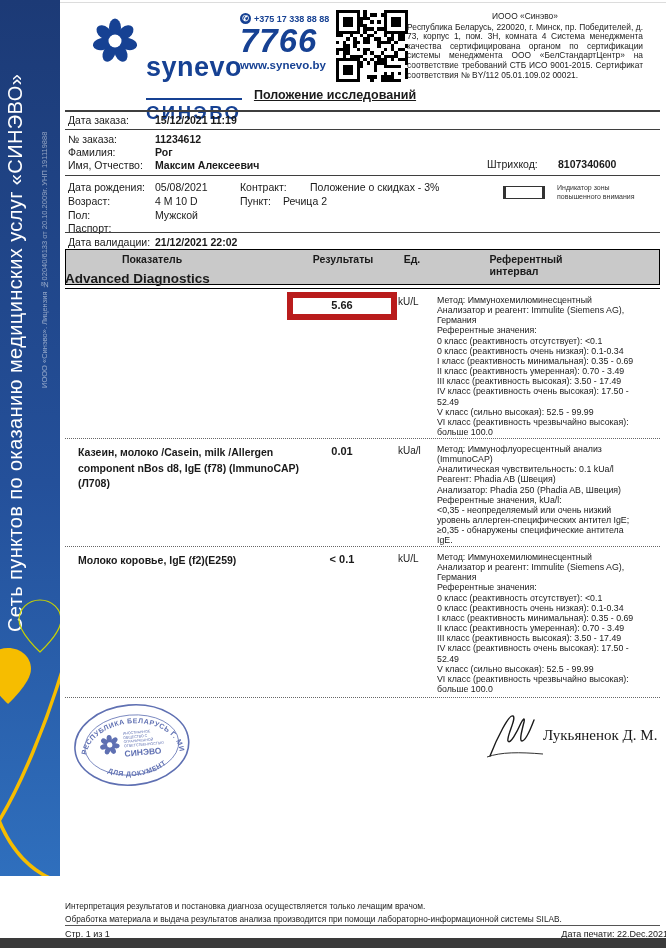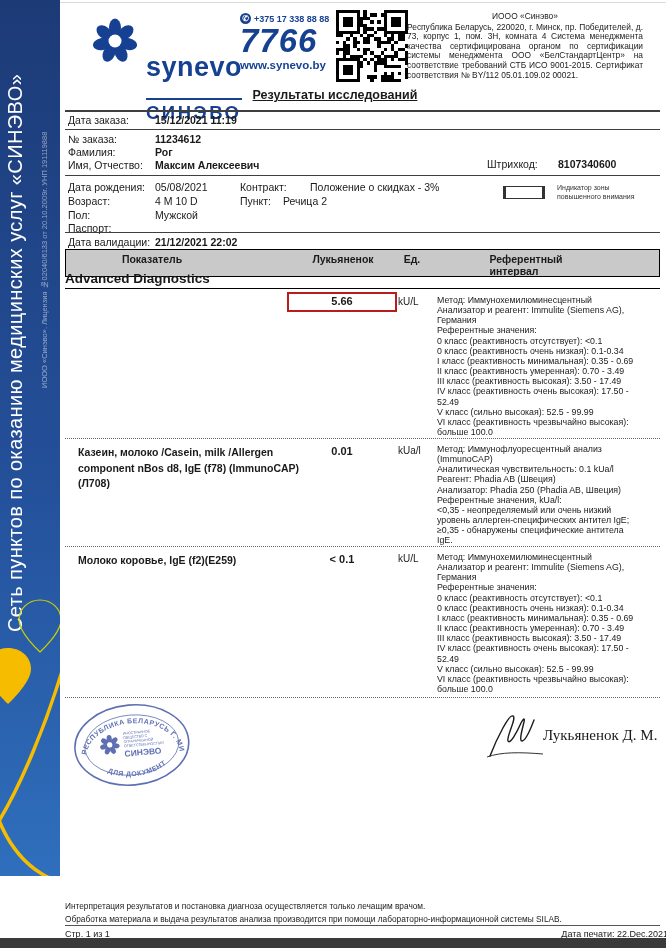--- a/index.html
+++ b/index.html
@@ -47,31 +47,31 @@
   .hline { position:absolute; left:0; width:595px; background:#3f3f3f; }
   .plbl { position:absolute; font-size:10.5px; }
   .pval { position:absolute; font-size:10.5px; }
   .bold { font-weight:bold; }
   .indicator-box { position:absolute; left:438px; top:186px; width:42px; height:13px;
                    border:1px solid #333; border-left-width:3px; border-right-width:3px; background:#fff; }
   .indicator-caption { position:absolute; left:492px; top:184px; font-size:7px; line-height:8.5px;
                        white-space:pre-line; color:#333; }
 
   
-  .thead { position:absolute; left:65px; top:249px; width:595px; height:28px;
+  .thead { position:absolute; left:65px; top:249px; width:595px; height:36px;
            background:#c9c9c9; border:1px solid #000; }
   .thead span { position:absolute; top:3px; transform:translateX(-50%); font-size:10.5px; font-weight:bold; }
   .section-title { position:absolute; left:65px; top:271px; font-size:13.5px; font-weight:bold; }
   .section-rule { position:absolute; left:65px; top:288px; width:595px; height:0; border-top:1.5px solid #000; }
 
   .rrow { position:absolute; left:65px; width:595px; border-bottom:1px dotted #666; }
   .rname { position:absolute; left:13px; top:6px; width:228px; font-size:10.5px; font-weight:bold; line-height:15.5px; }
   .rresult { position:absolute; left:222px; width:110px; text-align:center; font-size:11px; font-weight:bold; }
   .rresult.plain { top:6px; }
-  .rresult.boxed { top:2px; height:20px; line-height:15px; border:2px solid #b91c1c; background:#fff; }
+  .rresult.boxed { top:2px; height:28px; line-height:15px; border:6px solid #b91c1c; background:#fff; }
   .runit { position:absolute; left:333px; top:6px; font-size:10px; }
   .rref  { position:absolute; left:372px; top:5px; width:226px; font-size:8.8px; line-height:10.15px; white-space:pre-line; }
 
   
   .stamp { position:absolute; left:72px; top:702px; transform:rotate(-5deg); opacity:.88; }
   .doctor-role { position:absolute; left:205px; top:736px; font-size:11px; }
   .sig { position:absolute; left:485px; top:710px; }
   .doctor-name { position:absolute; left:543px; top:727px; font-size:15px; font-family:"Liberation Serif", serif; }
 
   
@@ -270,21 +270,21 @@
         <rect x="3.4285714285714284" y="51.42857142857143" width="17.142857142857142" height="17.142857142857142" fill="#fff"></rect>
         <rect x="6.857142857142857" y="54.857142857142854" width="10.285714285714285" height="10.285714285714285" fill="#000"></rect>
       </svg>
   </div>
 
   <div class="company-info">
     <div class="company-title">ИООО «Синэво»</div>
     <div>Республика Беларусь, 220020, г. Минск, пр. Победителей, д. 73, корпус 1, пом. 3Н, комната 4 Система менеджмента качества сертифицирована органом по сертификации системы менеджмента ООО «БелСтандартЦентр» на соответствие требований СТБ ИСО 9001-2015. Сертификат соответствия № BY/112 05.01.109.02 00021.</div>
   </div>
 
-  <div class="doc-title">Результаты исследований</div>
+  <div class="doc-title">Положение исследований</div>
 
   <div class="patient">
     <div class="hline" style="top:110px;height:2px"></div>
     <span class="plbl" style="left:3px;top:114px">Дата заказа:</span>
     <span class="pval bold" style="left:90px;top:114px">15/12/2021  11:19</span>
     <div class="hline" style="top:129px;height:1px"></div>
 
     <span class="plbl" style="left:3px;top:133px">№ заказа:</span>
     <span class="pval bold" style="left:90px;top:133px">11234612</span>
     <span class="plbl" style="left:3px;top:146px">Фамилия:</span>
@@ -316,21 +316,21 @@
     <div class="indicator-caption">Индикатор зоны
 повышенного внимания</div>
 
     <div class="hline" style="top:232px;height:1px"></div>
     <span class="plbl" style="left:3px;top:236px">Дата валидации:</span>
     <span class="pval bold" style="left:90px;top:236px">21/12/2021  22:02</span>
   </div>
 
   <div class="thead">
     <span style="left:86px">Показатель</span>
-    <span style="left:277px">Лукьяненок</span>
+    <span style="left:277px">Результаты</span>
     <span style="left:346px">Ед.</span>
     <span style="left:480px">Референтный интервал</span>
   </div>
 
   <div class="section-title">Advanced Diagnostics</div>
   <div class="section-rule"></div>
 
   <div class="rrow" style="top:290px;height:149px">
     <div class="rresult boxed">5.66</div>
     <div class="runit">kU/L</div>

